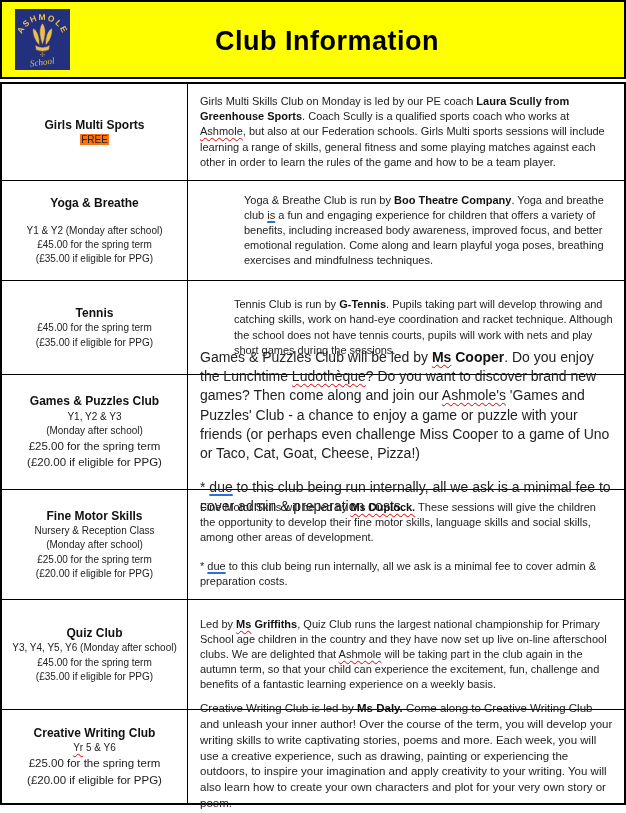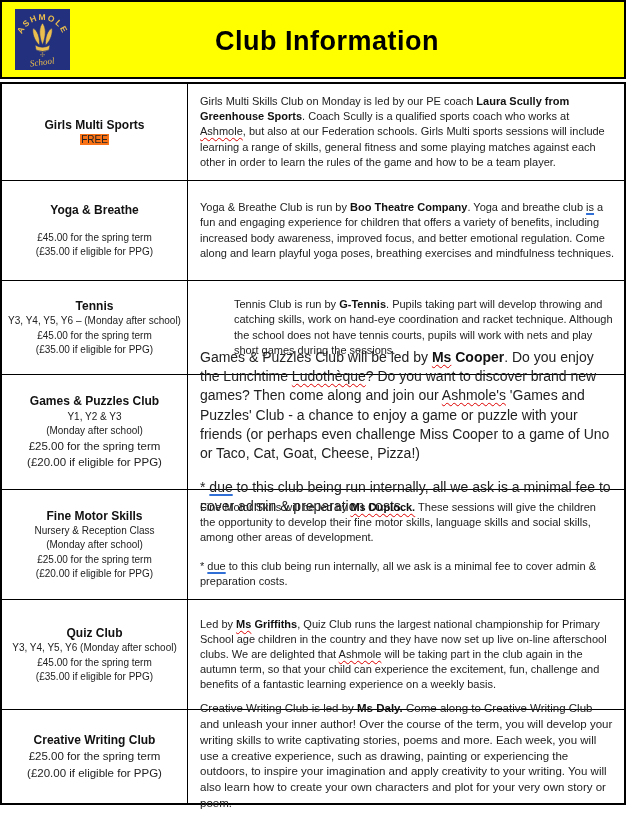--- a/index.html
+++ b/index.html
@@ -129,35 +129,35 @@
   <div class="club-table" id="club-table">
       <div class="row" style="height: 96px;">
         <div class="cell left">
           <div class="club-title">Girls Multi Sports</div>
           <div class="club-line"><span class="hl">FREE</span></div>
         </div>
         <div class="cell right" style="font-size: 11px; justify-content: center;">
           <p><span>Girls Multi Skills Club on Monday is led by our PE coach </span><span class="bold">Laura Scully from Greenhouse Sports</span><span>. Coach Scully is a qualified sports coach who works at </span><span class="spell">Ashmole</span><span>, but also at our Federation schools.  Girls Multi sports sessions will include learning a range of skills, general fitness and some playing matches against each other in order to learn the rules of the game and how to be a team player.</span></p>
         </div>
       </div>
-      <div class="row" style="height: 100px;">
+      <div class="row" style="height: 100px; gap: 44px;">
         <div class="cell left">
           <div class="club-title">Yoga &amp; Breathe</div>
           <div class="spacer-line"></div>
+          <div class="club-line"><span>Y1 &amp; Y2 (Monday after school)</span></div>
           <div class="club-line"><span>£45.00 for the spring term</span></div>
           <div class="club-line"><span>(£35.00 if eligible for PPG)</span></div>
         </div>
         <div class="cell right" style="font-size: 11px;">
           <p><span>Yoga &amp; Breathe Club is run by </span><span class="bold">Boo Theatre Company</span><span>.   Yoga and breathe club </span><span class="grammar">is</span><span> a fun and engaging experience for children that offers a variety of benefits, including increased body awareness, improved focus, and better emotional regulation. Come along and learn playful yoga poses, breathing exercises and mindfulness techniques.</span></p>
         </div>
       </div>
       <div class="row" style="height: 94px; gap: 34px;">
         <div class="cell left">
           <div class="club-title">Tennis</div>
-          <div class="club-line"><span>Y3, Y4, Y5, Y6 – (Monday after school)</span></div>
           <div class="club-line"><span>£45.00 for the spring term</span></div>
           <div class="club-line"><span>(£35.00 if eligible for PPG)</span></div>
         </div>
         <div class="cell right" style="font-size: 11px;">
           <p><span>Tennis Club is run by </span><span class="bold">G-Tennis</span><span>.  Pupils taking part will develop throwing and catching skills, work on hand-eye coordination and racket technique.  Although the school does not have tennis courts, pupils will work with nets and play short games during the sessions.</span></p>
         </div>
       </div>
       <div class="row" style="height: 115px;">
         <div class="cell left">
           <div class="club-title">Games &amp; Puzzles Club</div>
@@ -191,20 +191,21 @@
           <div class="club-line"><span>£45.00 for the spring term</span></div>
           <div class="club-line"><span>(£35.00 if eligible for PPG)</span></div>
         </div>
         <div class="cell right" style="font-size: 11px;">
           <p><span>Led by </span><span class="bold spell">Ms</span><span class="bold"> Griffiths</span><span>, Quiz Club runs the largest national championship for Primary School age children in the country and they have now set up live on-line afterschool clubs. We are delighted that </span><span class="spell">Ashmole</span><span> will be taking part in the club again in the autumn term, so that your child can experience the excitement, fun, challenge and benefits of a fantastic learning experience on a weekly basis.</span></p>
         </div>
       </div>
       <div class="row" style="height: 94px;">
         <div class="cell left">
           <div class="club-title">Creative Writing Club</div>
+          <div class="club-line"><span class="spell">Yr</span><span> 5 &amp; Y6</span></div>
           <div class="club-line large"><span>£25.00 for the spring term</span></div>
           <div class="club-line large"><span>(£20.00 if eligible for PPG)</span></div>
         </div>
         <div class="cell right" style="font-size: 11.5px;">
           <p><span>Creative Writing Club is led by </span><span class="bold">Ms Daly.</span><span> Come along to Creative Writing Club and unleash your inner author! Over the course of the term, you will develop your writing skills to write captivating stories, poems and more. Each week, you will use a creative experience, such as drawing, painting or experiencing the outdoors, to inspire your imagination and apply creativity to your writing. You will also learn how to create your own characters and plot for your very own story or poem.</span></p>
         </div>
       </div>
     </div>
 
 </div>

